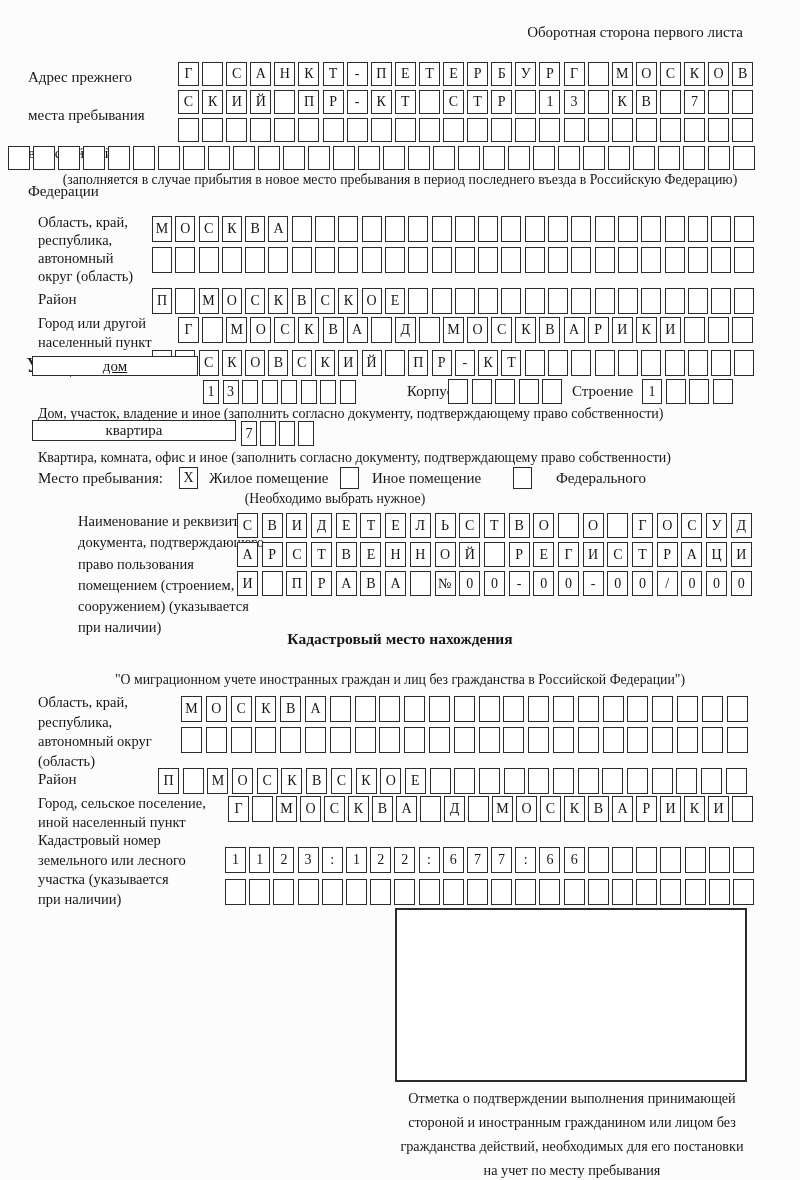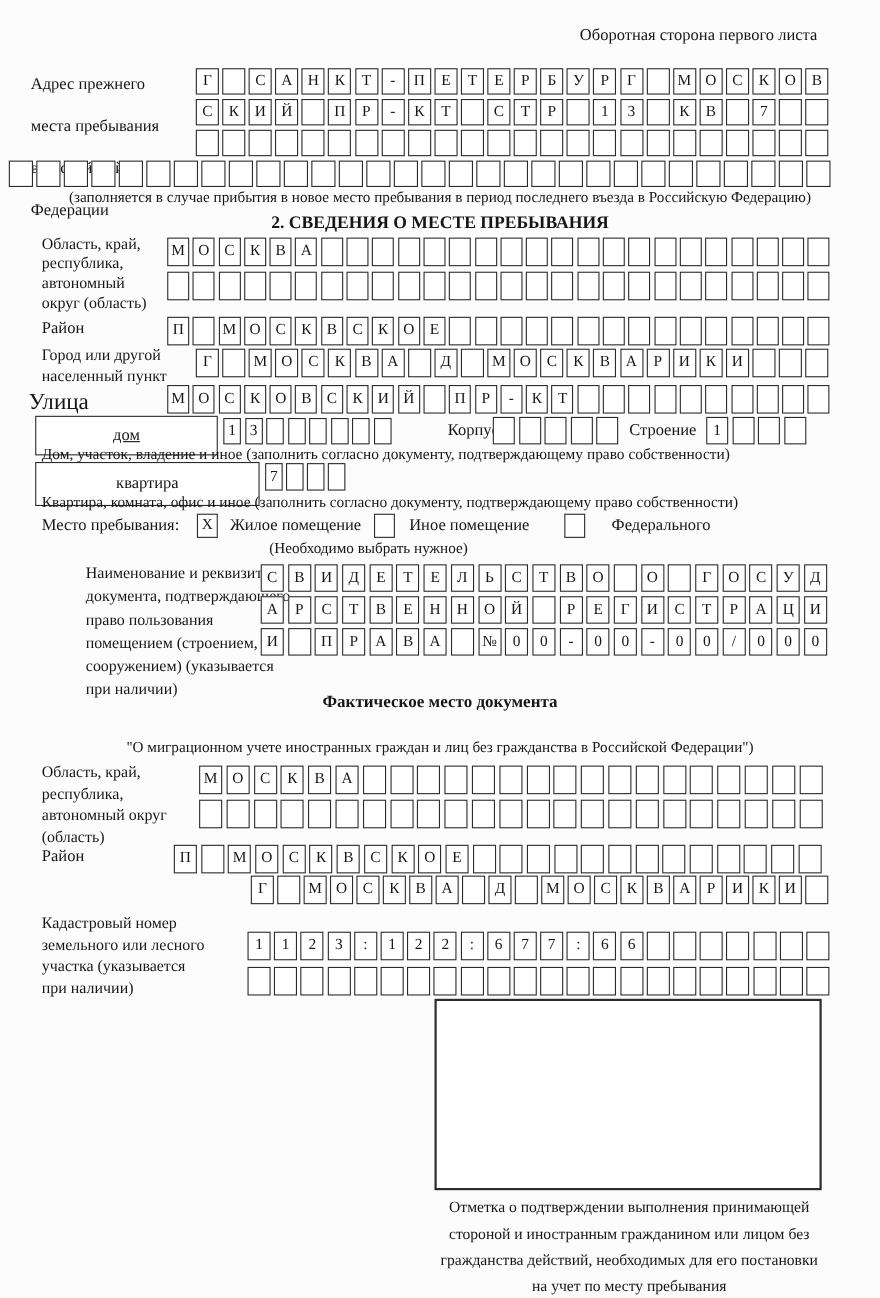--- a/index.html
+++ b/index.html
@@ -148,21 +148,20 @@
       <div class="cell"></div>
       <div class="cell"></div>
       <div class="cell"></div>
       <div class="cell"></div>
       <div class="cell"></div>
       <div class="cell"></div>
       <div class="cell"></div>
     </div>
   <div class="note" style="left:0;right:0;top:172px;">(заполняется в случае прибытия в новое место пребывания в период последнего въезда в Российскую Федерацию)</div>
 
-  <div class="title-b" style="left:0;right:0;top:194px;">2. СВЕДЕНИЯ О МЕСТЕ ПРЕБЫВАНИЯ</div>
 
   <div class="lbl-s" style="left:38px;top:213px;line-height:18px;">Область, край,
 республика,
 автономный
 округ (область)</div>
   <div class="cells" style="left:152px;top:216px;--w:20px;--g:3.3px;">
       <div class="cell">М</div>
       <div class="cell">О</div>
       <div class="cell">С</div>
       <div class="cell">К</div>
@@ -300,21 +299,21 @@
       <div class="cell"></div>
       <div class="cell"></div>
       <div class="cell"></div>
       <div class="cell"></div>
       <div class="cell"></div>
       <div class="cell"></div>
       <div class="cell"></div>
       <div class="cell"></div>
     </div>
 
-  <div class="widebox" style="left:32px;top:378px;width:166px;height:36px;text-decoration:underline;">дом</div>
+  <div class="widebox" style="left:32px;top:356px;width:166px;height:20px;text-decoration:underline;">дом</div>
   <div class="cells" style="left:203px;top:380px;--w:16px;--g:3.5px;--h:24px;">
       <div class="cell">1</div>
       <div class="cell">3</div>
       <div class="cell"></div>
       <div class="cell"></div>
       <div class="cell"></div>
       <div class="cell"></div>
       <div class="cell"></div>
       <div class="cell"></div>
     </div>
@@ -328,21 +327,21 @@
     </div>
   <div class="abs" style="left:572px;top:383px;font-size:15px;">Строение</div>
   <div class="cells" style="left:642px;top:379px;--w:20px;--g:3.5px;--h:25px;">
       <div class="cell">1</div>
       <div class="cell"></div>
       <div class="cell"></div>
       <div class="cell"></div>
     </div>
   <div class="caption" style="left:38px;top:406px;">Дом, участок, владение и иное (заполнить согласно документу, подтверждающему право собственности)</div>
 
-  <div class="widebox" style="left:32px;top:420px;width:204px;height:40px;text-align:right;">квартира</div>
+  <div class="widebox" style="left:32px;top:420px;width:204px;height:21px;text-align:right;">квартира</div>
   <div class="cells" style="left:241px;top:421px;--w:16px;--g:3px;--h:25px;">
       <div class="cell">7</div>
       <div class="cell"></div>
       <div class="cell"></div>
       <div class="cell"></div>
     </div>
   <div class="caption" style="left:38px;top:450px;">Квартира, комната, офис и иное (заполнить согласно документу, подтверждающему право собственности)</div>
 
   <div class="abs" style="left:38px;top:470px;font-size:15px;">Место пребывания:</div>
   <div class="chk" style="left:179px;top:467px;">X</div>
@@ -422,21 +421,21 @@
       <div class="cell">0</div>
       <div class="cell">-</div>
       <div class="cell">0</div>
       <div class="cell">0</div>
       <div class="cell">/</div>
       <div class="cell">0</div>
       <div class="cell">0</div>
       <div class="cell">0</div>
     </div>
 
-  <div class="title-b" style="left:0;right:0;top:630px;font-size:15.5px;">Фактическое место документа</div>
+  <div class="title-b" style="left:0;right:0;top:630px;font-size:15.5px;">Кадастровый место нахождения</div>
   <div class="note" style="left:0;right:0;top:672px;">"О миграционном учете иностранных граждан и лиц без гражданства в Российской Федерации")</div>
 
   <div class="lbl-s" style="left:38px;top:693px;line-height:19.5px;">Область, край,
 республика,
 автономный округ
 (область)</div>
   <div class="cells" style="left:181px;top:696px;--w:21px;--g:3.8px;">
       <div class="cell">М</div>
       <div class="cell">О</div>
       <div class="cell">С</div>
@@ -508,20 +507,22 @@
       <div class="cell"></div>
       <div class="cell"></div>
       <div class="cell"></div>
       <div class="cell"></div>
       <div class="cell"></div>
       <div class="cell"></div>
       <div class="cell"></div>
       <div class="cell"></div>
     </div>
 
+  <div class="lbl-s" style="left:38px;top:794px;line-height:19px;">Город, сельское поселение,
+иной населенный пункт</div>
   <div class="cells" style="left:228px;top:796px;--w:21px;--g:3px;">
       <div class="cell">Г</div>
       <div class="cell"></div>
       <div class="cell">М</div>
       <div class="cell">О</div>
       <div class="cell">С</div>
       <div class="cell">К</div>
       <div class="cell">В</div>
       <div class="cell">А</div>
       <div class="cell"></div>

